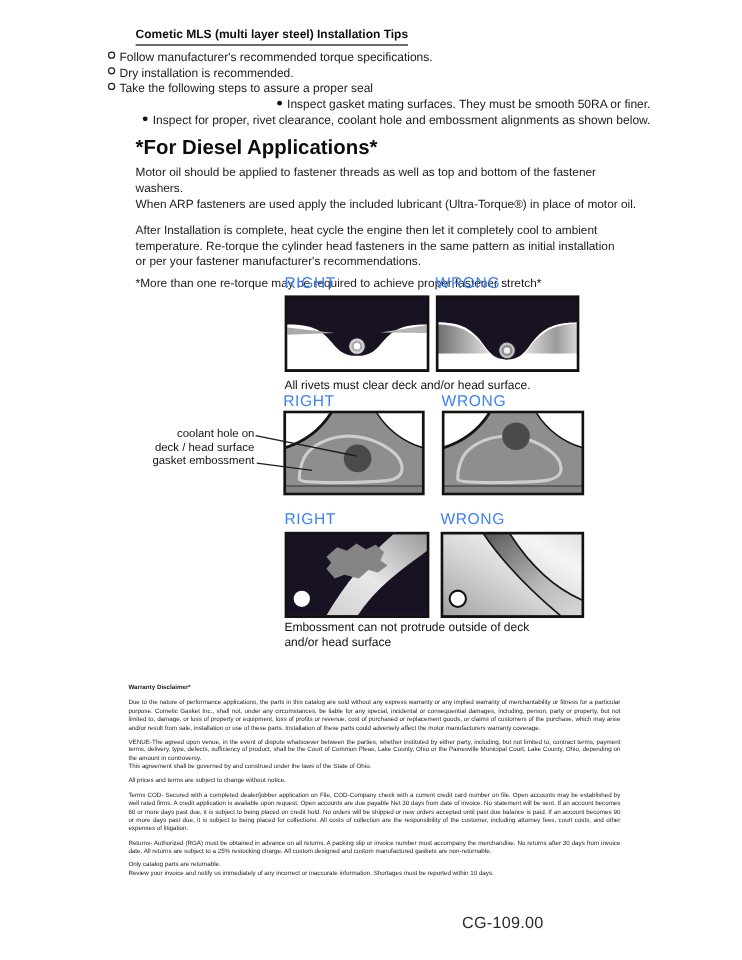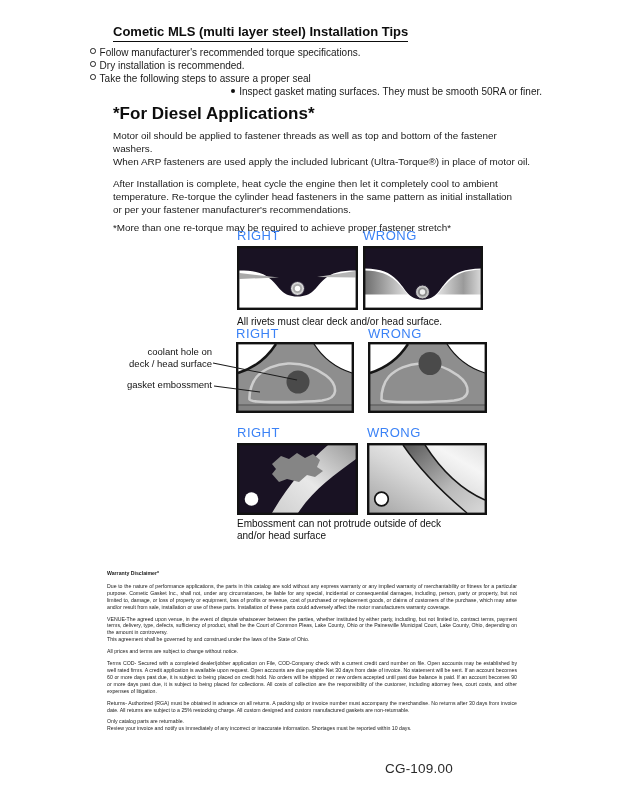--- a/index.html
+++ b/index.html
@@ -2,21 +2,21 @@
 <html><head>
 <meta charset="utf-8">
 <style>
   html,body{margin:0;padding:0;background:#ffffff;}
   .page{
     position:relative;width:618px;height:800px;background:#ffffff;overflow:hidden;
     font-family:"Liberation Sans", sans-serif;color:#1a1a1a;
   }
   
   .content{position:absolute;left:90px;top:24px;width:452px;}
-  .title{margin:0 0 7px 23px;font-size:13px;font-weight:bold;color:#0d0d0d;}
+  .title{margin:0 0 7px 23px;font-size:10px;font-weight:bold;color:#0d0d0d;}
   .title .u{border-bottom:1.6px solid #0d0d0d;padding-bottom:1.5px;}
   .bullets{margin-top:4px;}
   .bullet{white-space:nowrap;line-height:13px;font-size:10px;}
   .bullet .b-circ{
     display:inline-block;width:3.6px;height:3.6px;border:1px solid #222;border-radius:50%;
     margin-right:4px;vertical-align:2px;background:#fff;
   }
   .bullet.sub{margin-left:19px;text-align:right;}
   .bullet .b-dot{
     display:inline-block;width:4.2px;height:4.2px;border-radius:50%;background:#111;
@@ -46,20 +46,21 @@
 <div class="page">
 
   <div class="content">
     <h1 class="title"><span class="u">Cometic MLS (multi layer steel) Installation Tips</span></h1>
 
     <div class="bullets">
       <div class="bullet"><span class="b-circ"></span><span>Follow manufacturer's recommended torque specifications.</span></div>
       <div class="bullet"><span class="b-circ"></span><span>Dry installation is recommended.</span></div>
       <div class="bullet"><span class="b-circ"></span><span>Take the following steps to assure a proper seal</span></div>
       <div class="bullet sub"><span class="b-dot"></span><span>Inspect gasket mating surfaces.  They must be smooth 50RA or finer.</span></div>
+      <div class="bullet sub"><span class="b-dot"></span><span>Inspect for proper, rivet clearance, coolant hole and embossment alignments as shown below.</span></div>
     </div>
 
     <div class="diesel-heading">*For Diesel Applications*</div>
     <div class="para">Motor oil should be applied to fastener threads as well as top and bottom of the fastener washers.
 When ARP fasteners are used apply the included lubricant (Ultra-Torque®) in place of motor oil.</div>
     <div class="para">After Installation is complete, heat cycle the engine then let it completely cool to ambient
 temperature. Re-torque the cylinder head fasteners in the same pattern as initial installation
 or per your fastener manufacturer's recommendations.</div>
     <div class="note">*More than one re-torque may be required to achieve proper fastener stretch*</div>
   </div>
@@ -98,21 +99,21 @@
       <circle cx="59.5" cy="46" r="4.6" fill="#8f8f8f"></circle>
       <circle cx="59.5" cy="46" r="2.7" fill="#efefef"></circle>
       <rect x="1.2" y="1.2" width="117.6" height="61.6" fill="none" stroke="#121212" stroke-width="2.4"></rect>
     </svg>
   </div>
   <div class="dg-caption" style="left:237px;top:316px;">All rivets must clear deck and/or head surface.</div>
 
   <div class="dg-label" style="left:236px;top:327px;width:118px;">RIGHT</div>
   <div class="dg-label" style="left:368px;top:327px;width:119px;">WRONG</div>
 
-  <div class="ann" style="left:90px;top:346px;width:122px;text-align:right;">coolant hole on
+  <div class="ann" style="left:90px;top:356px;width:122px;text-align:right;">coolant hole on
 deck / head surface</div>
   <div class="ann" style="left:90px;top:379px;width:122px;">gasket embossment</div>
 
   <div class="dg-panel" style="left:236px;top:342px;width:118px;height:71px;">
     <svg viewBox="0 0 118 71">
       <path d="M2,31 C21,25 33,13 40,2 L78,2 C85,13 97,25 116,31 L116,69 L2,69 Z" fill="#8e8e8e"></path>
       <path d="M2,31 C21,25 33,13 40,2" stroke="#151515" stroke-width="2.4" fill="none"></path>
       <path d="M78,2 C85,13 97,25 116,31" stroke="#151515" stroke-width="1.3" fill="none"></path>
       <rect x="2" y="63.5" width="114" height="5.5" fill="#828282"></rect>
       <line x1="2" y1="63" x2="116" y2="63" stroke="#4e4e4e" stroke-width="1.2"></line>

